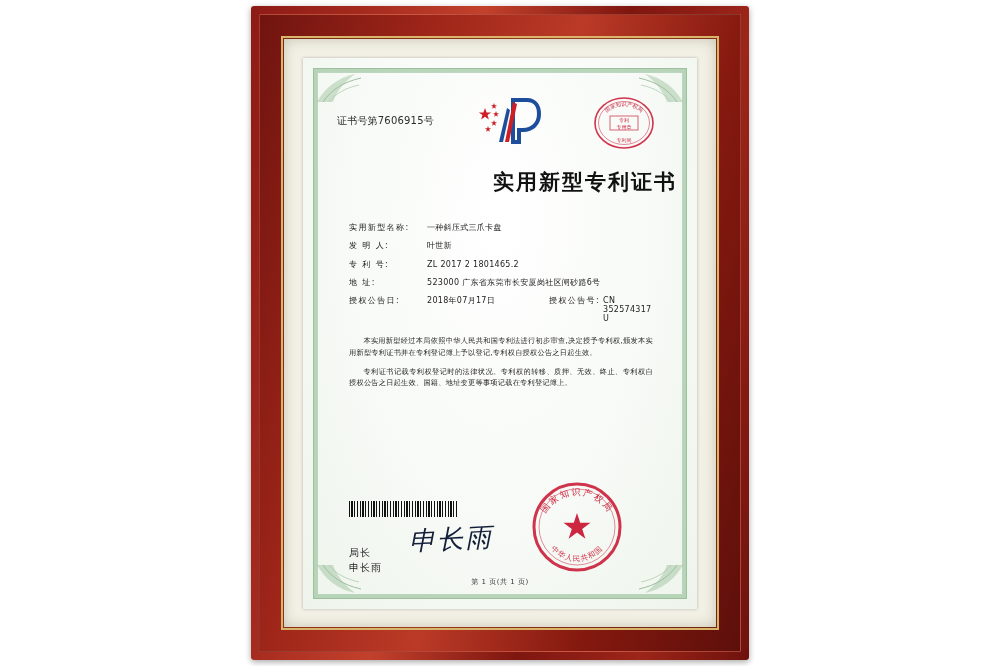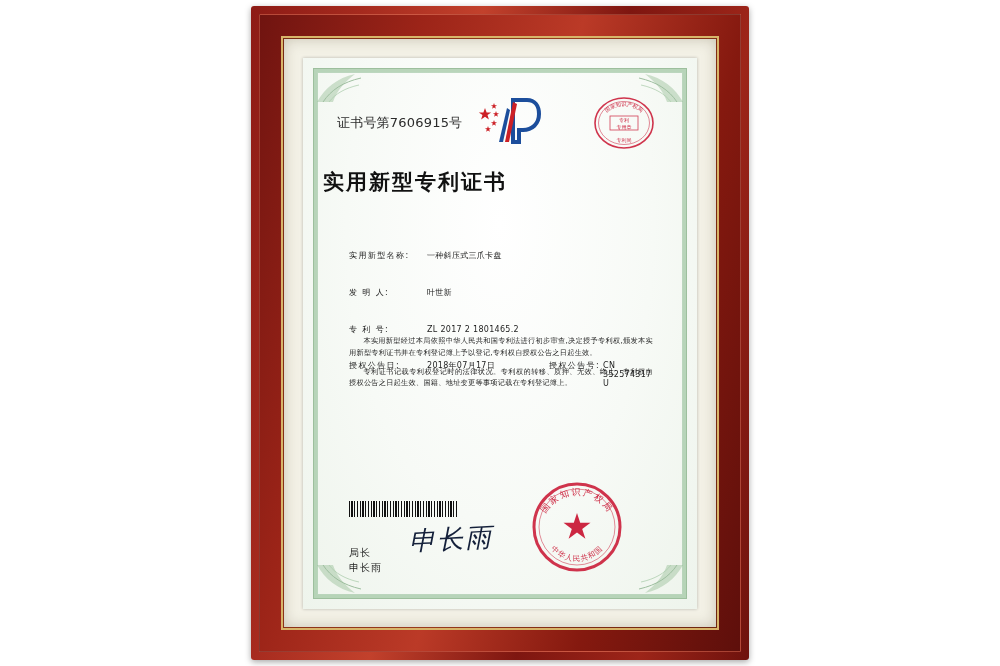--- a/index.html
+++ b/index.html
@@ -92,21 +92,21 @@
   .paper-inner {
     position: absolute;
     left: 20px; top: 18px; right: 20px; bottom: 18px;
   }
 
   
   .cert-no {
     position: absolute;
     left: 14px;
     top: 38px;
-    font-size: 13px;
+    font-size: 10px;
     color: #2b2b2b;
     letter-spacing: 0.2px;
     font-family: "DejaVu Sans", sans-serif;
   }
 
   .logo {
     position: absolute;
     left: 152px;
     top: 18px;
     width: 72px;
@@ -119,21 +119,21 @@
     top: 16px;
     width: 62px;
     height: 62px;
   }
 
   .title {
     position: absolute;
     left: 0;
     right: 0;
     top: 92px;
-    text-align: left;
+    text-align: right;
     font-size: 21px;
     font-weight: bold;
     letter-spacing: 2px;
     color: #111111;
     font-family: "DejaVu Sans", sans-serif;
   }
 
   
   .fields {
     position: absolute;
@@ -141,21 +141,20 @@
     top: 148px;
     right: 24px;
   }
   .field-row {
     display: flex;
     align-items: baseline;
     margin-bottom: 9.5px;
     font-size: 8px;
     color: #1c1c1c;
     line-height: 1.1;
-    margin-top: 28px;
   }
   .field-label {
     width: 78px;
     flex: 0 0 78px;
     letter-spacing: 1.4px;
     white-space: nowrap;
   }
   .field-value {
     flex: 1 1 auto;
     letter-spacing: 0.3px;
@@ -311,20 +310,24 @@
           <div class="field-value">一种斜压式三爪卡盘</div>
         </div>
         <div class="field-row">
           <div class="field-label">发 明 人:</div>
           <div class="field-value">叶世新</div>
         </div>
         <div class="field-row">
           <div class="field-label">专 利 号:</div>
           <div class="field-value">ZL 2017 2 1801465.2</div>
         </div>
+        <div class="field-row">
+          <div class="field-label">地      址:</div>
+          <div class="field-value">523000 广东省东莞市长安厦岗社区闸砂路6号</div>
+        </div>
         <div class="field-row two-col">
           <div class="field-label">授权公告日:</div>
           <div class="field-value">2018年07月17日</div>
           <div class="field-label2">授权公告号:</div>
           <div class="field-value2">CN 352574317 U</div>
         </div>
       </div>
 
       <div class="body-text">
         <p class="para">本实用新型经过本局依照中华人民共和国专利法进行初步审查,决定授予专利权,颁发本实用新型专利证书并在专利登记簿上予以登记,专利权自授权公告之日起生效。</p>
@@ -349,15 +352,16 @@
         </text>
         <path id="sealArcBot" d="M 12 46 A 34 34 0 0 0 80 46" fill="none"></path>
         <text font-size="7.5" fill="#c8102e" opacity="0.9" letter-spacing="1" font-family="DejaVu Sans, sans-serif">
           <textPath href="#sealArcBot" startOffset="50%" text-anchor="middle">中华人民共和国</textPath>
         </text>
         <g fill="#c8102e" opacity="0.9">
           <polygon points="46,32 49.2,41.8 59.5,41.8 51.2,47.9 54.4,57.7 46,51.6 37.6,57.7 40.8,47.9 32.5,41.8 42.8,41.8"></polygon>
         </g>
       </svg>
 
+      <div class="footer-page">第 1 页(共 1 页)</div>
     </div>
   </div>
 </div>
 
 </body></html>

